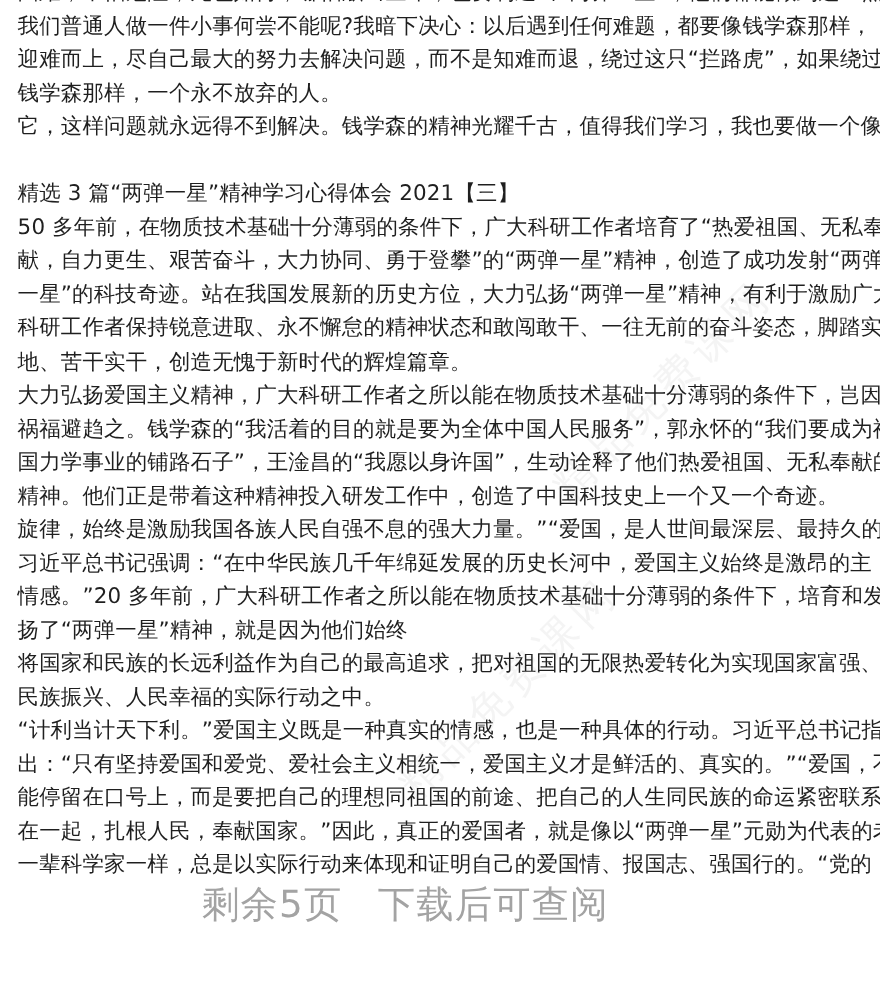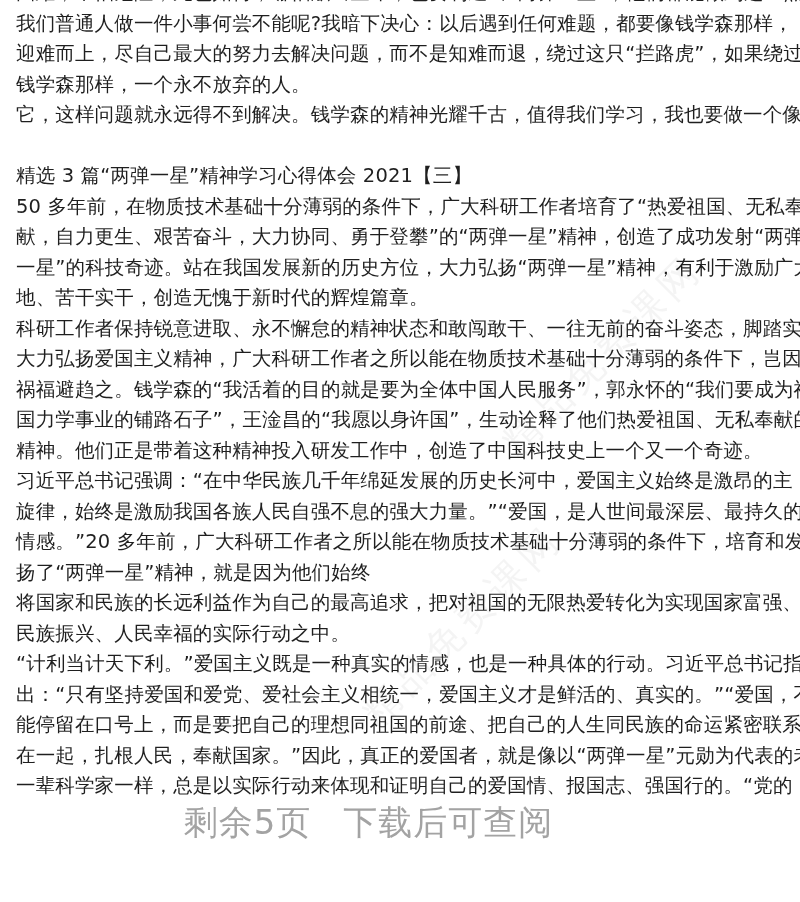--- a/index.html
+++ b/index.html
@@ -37,34 +37,34 @@
     </div>
 
     <div class="blank"></div>
 
     <div class="line">精选 3 篇“两弹一星”精神学习心得体会 2021【三】</div>
 
     <div>
       <div class="line">50 多年前，在物质技术基础十分薄弱的条件下，广大科研工作者培育了“热爱祖国、无私奉</div>
       <div class="line">献，自力更生、艰苦奋斗，大力协同、勇于登攀”的“两弹一星”精神，创造了成功发射“两弹</div>
       <div class="line">一星”的科技奇迹。站在我国发展新的历史方位，大力弘扬“两弹一星”精神，有利于激励广大</div>
+      <div class="line">科研工作者保持锐意进取、永不懈怠的精神状态和敢闯敢干、一往无前的奋斗姿态，脚踏实</div>
       <div class="line">地、苦干实干，创造无愧于新时代的辉煌篇章。</div>
-      <div class="line">科研工作者保持锐意进取、永不懈怠的精神状态和敢闯敢干、一往无前的奋斗姿态，脚踏实</div>
     </div>
 
     <div>
       <div class="line">大力弘扬爱国主义精神，广大科研工作者之所以能在物质技术基础十分薄弱的条件下，岂因</div>
       <div class="line">祸福避趋之。钱学森的“我活着的目的就是要为全体中国人民服务”，郭永怀的“我们要成为祖</div>
       <div class="line">国力学事业的铺路石子”，王淦昌的“我愿以身许国”，生动诠释了他们热爱祖国、无私奉献的</div>
       <div class="line">精神。他们正是带着这种精神投入研发工作中，创造了中国科技史上一个又一个奇迹。</div>
     </div>
 
     <div>
+      <div class="line">旋律，始终是激励我国各族人民自强不息的强大力量。”“爱国，是人世间最深层、最持久的</div>
       <div class="line">习近平总书记强调：“在中华民族几千年绵延发展的历史长河中，爱国主义始终是激昂的主</div>
-      <div class="line">旋律，始终是激励我国各族人民自强不息的强大力量。”“爱国，是人世间最深层、最持久的</div>
       <div class="line">情感。”20 多年前，广大科研工作者之所以能在物质技术基础十分薄弱的条件下，培育和发</div>
       <div class="line">扬了“两弹一星”精神，就是因为他们始终</div>
     </div>
 
     <div>
       <div class="line">将国家和民族的长远利益作为自己的最高追求，把对祖国的无限热爱转化为实现国家富强、</div>
       <div class="line">民族振兴、人民幸福的实际行动之中。</div>
     </div>
 
     <div>

